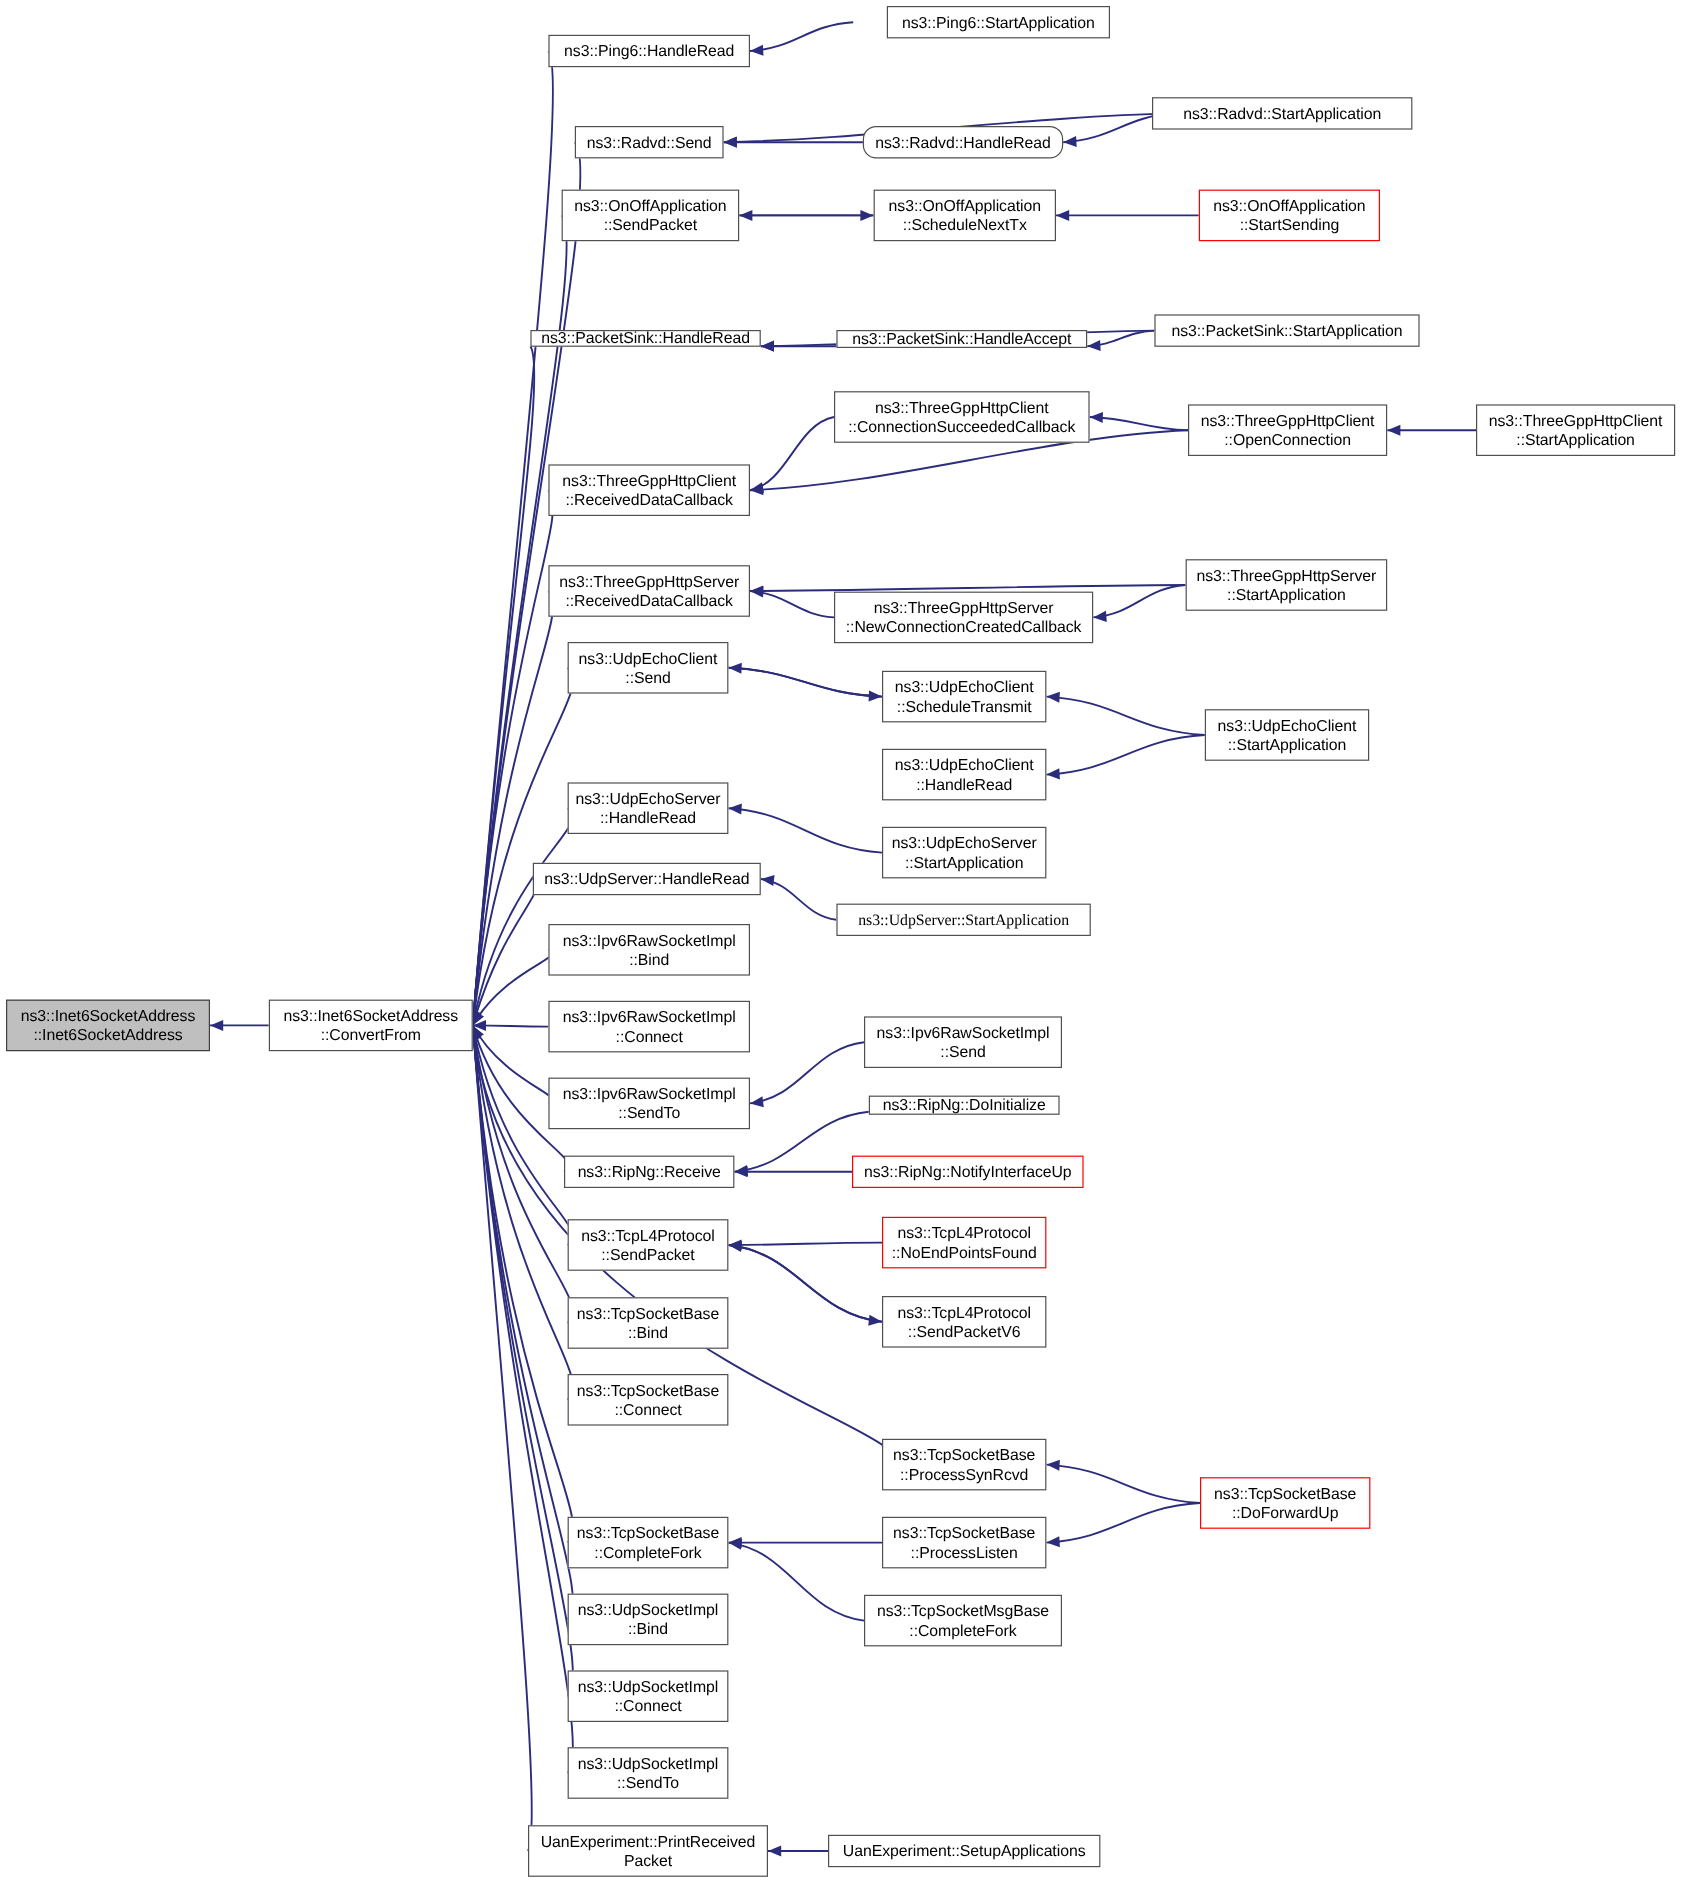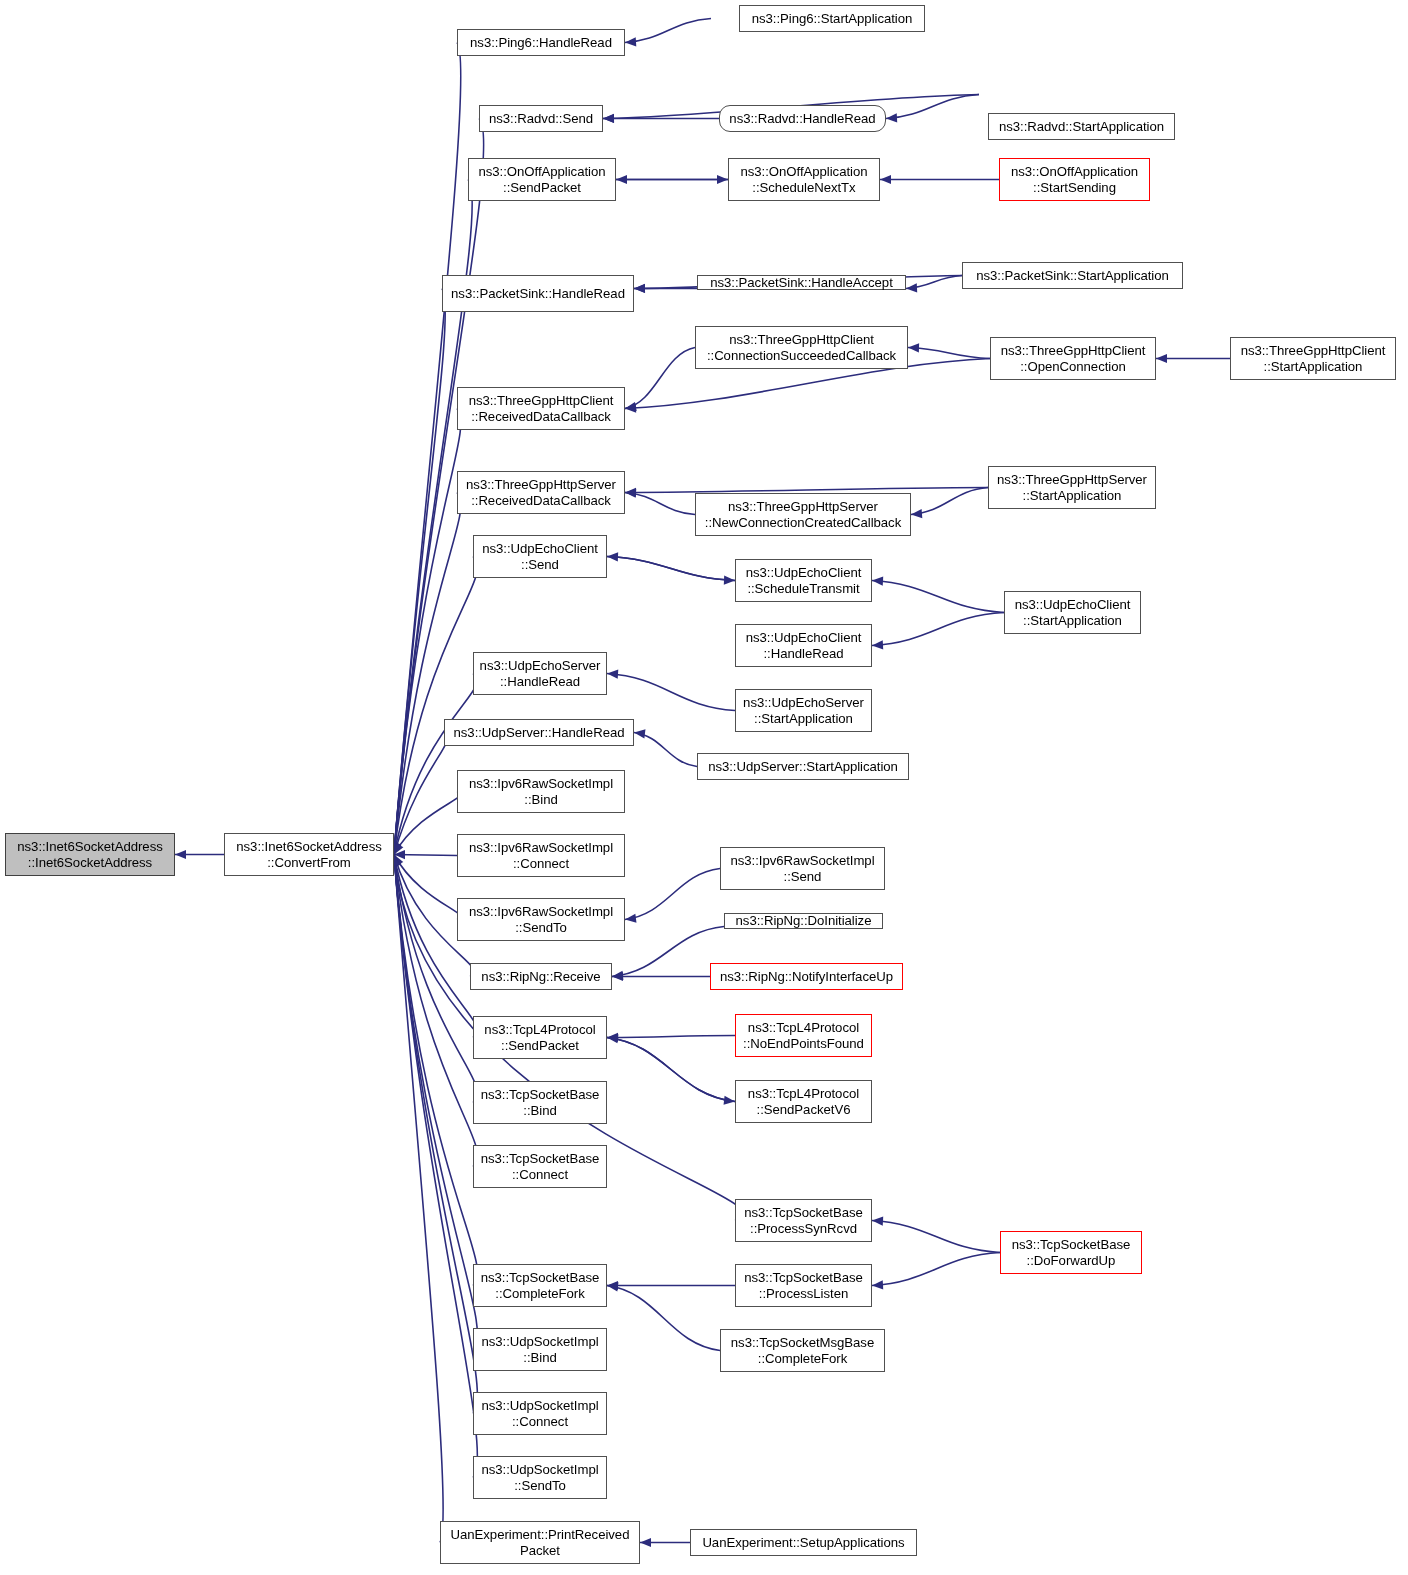--- a/index.html
+++ b/index.html
@@ -186,28 +186,28 @@
     </svg>
   <div id="node-layer">
       <div class="node grey-node" style="left: 5px; top: 833px; width: 170px; height: 43px;"><span class="label">ns3::Inet6SocketAddress
 ::Inet6SocketAddress</span></div>
       <div class="node dark-border" style="left: 224px; top: 833px; width: 170px; height: 43px;"><span class="label">ns3::Inet6SocketAddress
 ::ConvertFrom</span></div>
       <div class="node dark-border" style="left: 457px; top: 29px; width: 168px; height: 27px;"><span class="label">ns3::Ping6::HandleRead</span></div>
       <div class="node dark-border" style="left: 711px; top: 5px; width: 186px; height: 27px; margin-left: 28px;"><span class="label">ns3::Ping6::StartApplication</span></div>
       <div class="node dark-border" style="left: 479px; top: 105px; width: 124px; height: 27px;"><span class="label">ns3::Radvd::Send</span></div>
       <div class="node dark-border" style="left: 719px; top: 105px; width: 167px; height: 27px; border-radius: 11px;"><span class="label">ns3::Radvd::HandleRead</span></div>
-      <div class="node dark-border" style="left: 988px; top: 81px; width: 187px; height: 27px; margin-top: 32px;"><span class="label">ns3::Radvd::StartApplication</span></div>
+      <div class="node dark-border" style="left: 960px; top: 81px; width: 217px; height: 27px;"><span class="label">ns3::Radvd::StartApplication</span></div>
       <div class="node dark-border" style="left: 468px; top: 158px; width: 148px; height: 43px;"><span class="label">ns3::OnOffApplication
 ::SendPacket</span></div>
       <div class="node dark-border" style="left: 728px; top: 158px; width: 152px; height: 43px;"><span class="label">ns3::OnOffApplication
 ::ScheduleNextTx</span></div>
       <div class="node red-border" style="left: 999px; top: 158px; width: 151px; height: 43px;"><span class="label">ns3::OnOffApplication
 ::StartSending</span></div>
-      <div class="node dark-border" style="left: 442px; top: 275px; width: 192px; height: 37px;"><span class="label">ns3::PacketSink::HandleRead</span></div>
+      <div class="node dark-border" style="left: 442px; top: 275px; width: 192px; height: 14px;"><span class="label">ns3::PacketSink::HandleRead</span></div>
       <div class="node dark-border" style="left: 697px; top: 275px; width: 209px; height: 15px;"><span class="label">ns3::PacketSink::HandleAccept</span></div>
       <div class="node dark-border" style="left: 962px; top: 262px; width: 221px; height: 27px;"><span class="label">ns3::PacketSink::StartApplication</span></div>
       <div class="node dark-border" style="left: 695px; top: 326px; width: 213px; height: 43px;"><span class="label">ns3::ThreeGppHttpClient
 ::ConnectionSucceededCallback</span></div>
       <div class="node dark-border" style="left: 457px; top: 387px; width: 168px; height: 43px;"><span class="label">ns3::ThreeGppHttpClient
 ::ReceivedDataCallback</span></div>
       <div class="node dark-border" style="left: 990px; top: 337px; width: 166px; height: 43px;"><span class="label">ns3::ThreeGppHttpClient
 ::OpenConnection</span></div>
       <div class="node dark-border" style="left: 1230px; top: 337px; width: 166px; height: 43px;"><span class="label">ns3::ThreeGppHttpClient
 ::StartApplication</span></div>
@@ -223,21 +223,21 @@
 ::ScheduleTransmit</span></div>
       <div class="node dark-border" style="left: 735px; top: 624px; width: 137px; height: 43px;"><span class="label">ns3::UdpEchoClient
 ::HandleRead</span></div>
       <div class="node dark-border" style="left: 1004px; top: 591px; width: 137px; height: 43px;"><span class="label">ns3::UdpEchoClient
 ::StartApplication</span></div>
       <div class="node dark-border" style="left: 473px; top: 652px; width: 134px; height: 43px;"><span class="label">ns3::UdpEchoServer
 ::HandleRead</span></div>
       <div class="node dark-border" style="left: 735px; top: 689px; width: 137px; height: 43px;"><span class="label">ns3::UdpEchoServer
 ::StartApplication</span></div>
       <div class="node dark-border" style="left: 444px; top: 719px; width: 190px; height: 27px;"><span class="label">ns3::UdpServer::HandleRead</span></div>
-      <div class="node dark-border" style="left: 697px; top: 753px; width: 212px; height: 27px;"><span class="label">ns3::UdpServer::StartApplication</span></div>
+      <div class="node dark-border" style="left: 697px; top: 753px; width: 212px; height: 27px; font-family: Liberation Serif, serif;"><span class="label">ns3::UdpServer::StartApplication</span></div>
       <div class="node dark-border" style="left: 457px; top: 770px; width: 168px; height: 43px;"><span class="label">ns3::Ipv6RawSocketImpl
 ::Bind</span></div>
       <div class="node dark-border" style="left: 457px; top: 834px; width: 168px; height: 43px;"><span class="label">ns3::Ipv6RawSocketImpl
 ::Connect</span></div>
       <div class="node dark-border" style="left: 457px; top: 898px; width: 168px; height: 43px;"><span class="label">ns3::Ipv6RawSocketImpl
 ::SendTo</span></div>
       <div class="node dark-border" style="left: 720px; top: 847px; width: 165px; height: 43px;"><span class="label">ns3::Ipv6RawSocketImpl
 ::Send</span></div>
       <div class="node dark-border" style="left: 470px; top: 963px; width: 142px; height: 27px;"><span class="label">ns3::RipNg::Receive</span></div>
       <div class="node dark-border" style="left: 724px; top: 913px; width: 159px; height: 16px;"><span class="label">ns3::RipNg::DoInitialize</span></div>

